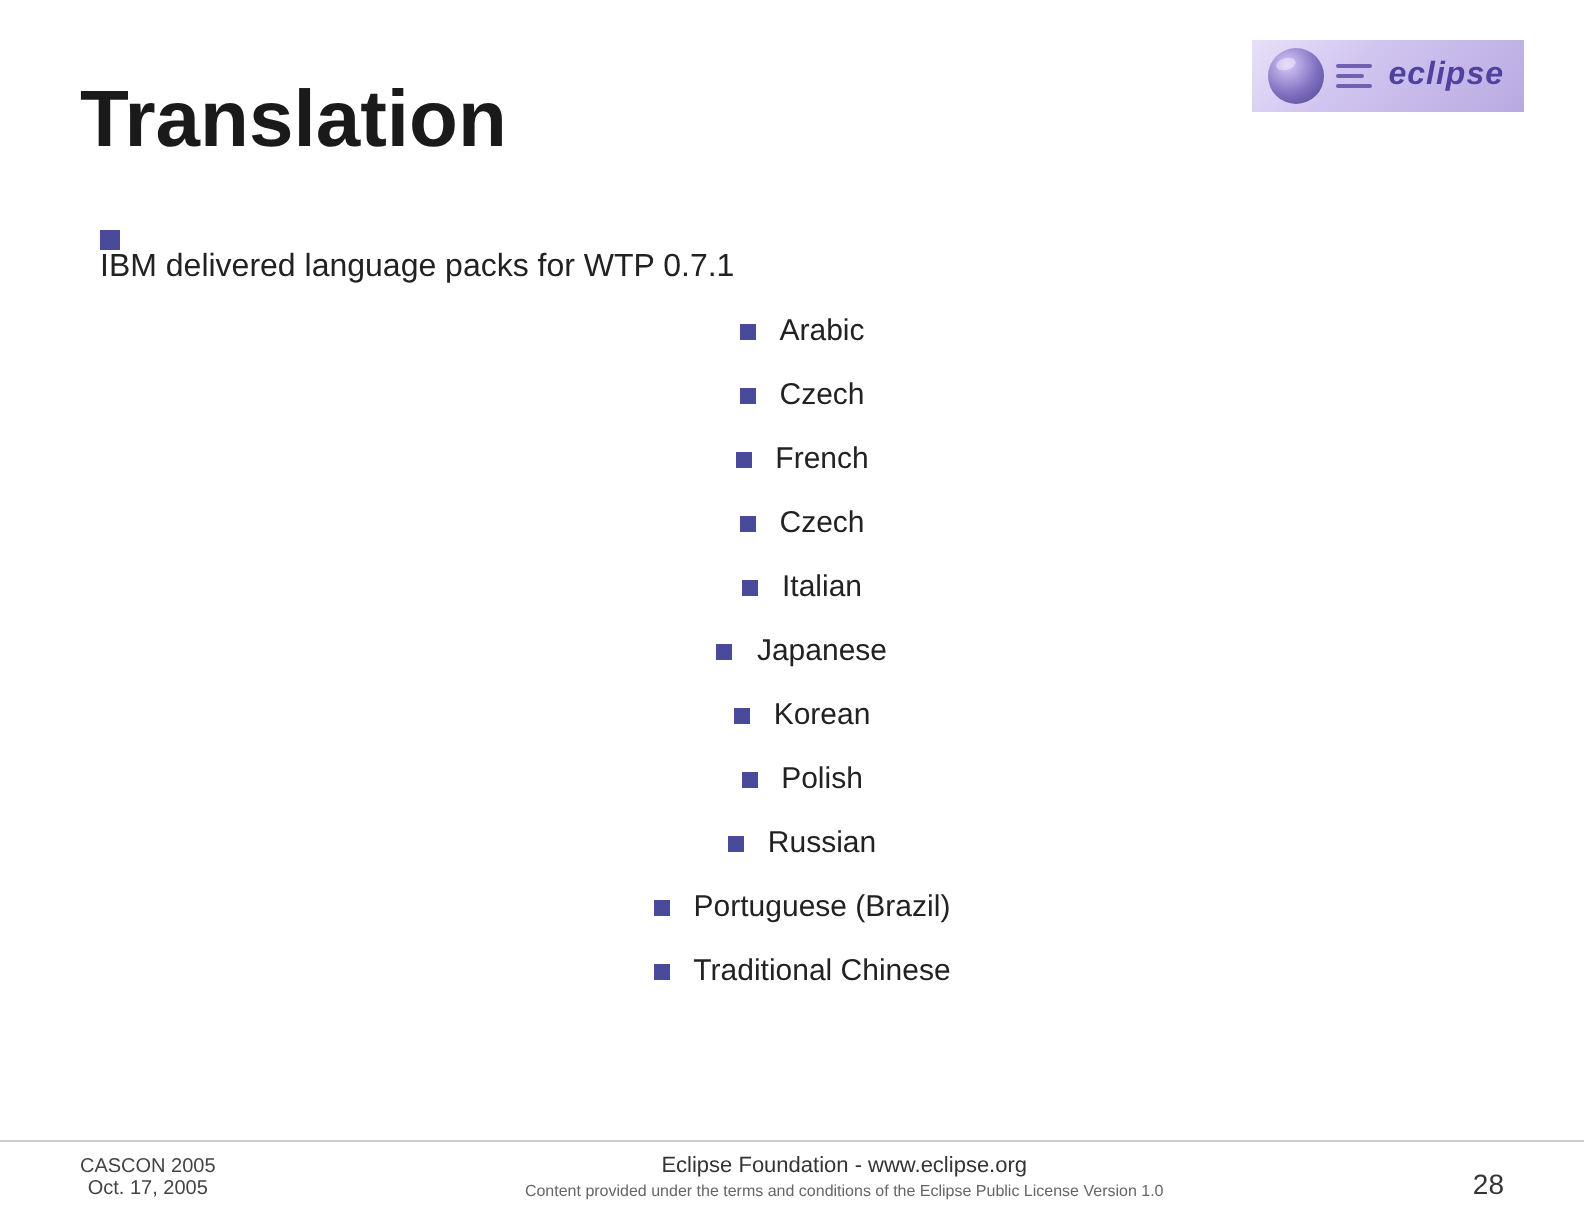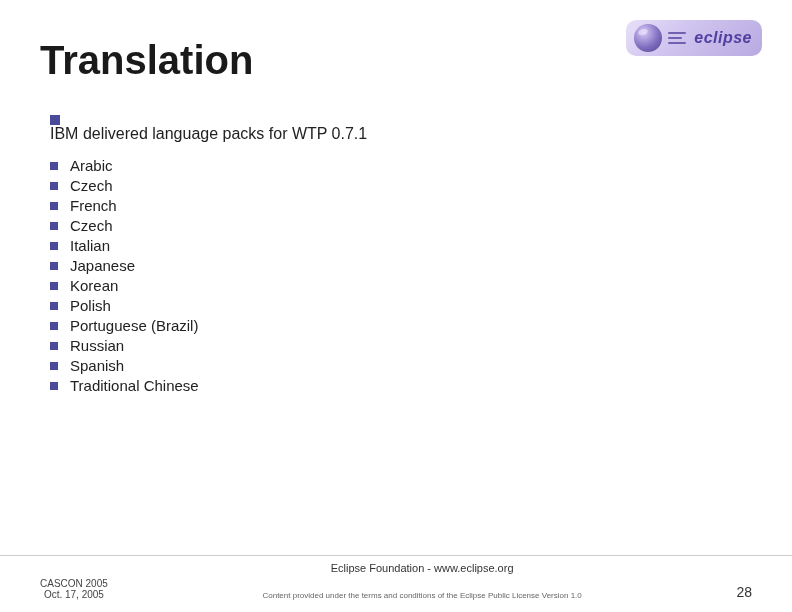--- a/index.html
+++ b/index.html
@@ -59,21 +59,22 @@
 
     .main-text {
       font-size: 16px;
       color: #222222;
     }
 
     .language-list {
       margin-left: 10px;
       display: flex;
       flex-direction: column;
-      gap: 3px;
+      gap: 15px;
+      align-items: center;
     }
 
     .lang-item {
       display: flex;
       align-items: center;
     }
 
     .lang-bullet {
       width: 8px;
       height: 8px;
@@ -108,21 +109,21 @@
 
     .footer-date, .footer-event {
       font-size: 10px;
       color: #444444;
     }
 
     .footer-center {
       display: flex;
       flex-direction: column;
       align-items: center;
-      gap: 17px;
+      gap: 2px;
     }
 
     .footer-url {
       font-size: 11px;
       color: #333333;
     }
 
     .footer-license {
       font-size: 8px;
       color: #666666;
@@ -133,21 +134,21 @@
       font-size: 14px;
       color: #333333;
       font-weight: normal;
     }
 
     
     .logo-container {
       display: flex;
       align-items: center;
       background: linear-gradient(135deg, #e8e0f8 0%, #d0c4f0 40%, #b8aae0 100%);
-      border-radius: 10px;
+      border-radius: 0;
       padding: 4px 10px 4px 8px;
       gap: 6px;
     }
 
     .logo-sphere {
       width: 28px;
       height: 28px;
       background: radial-gradient(circle at 35% 30%, #d8c8f8, #8070c0 55%, #504090);
       border-radius: 50%;
       position: relative;
@@ -231,29 +232,25 @@
       <div class="lang-item">
         <div class="lang-bullet"></div>
         <span class="lang-text">Korean</span>
       </div>
       <div class="lang-item">
         <div class="lang-bullet"></div>
         <span class="lang-text">Polish</span>
       </div>
       <div class="lang-item">
         <div class="lang-bullet"></div>
+        <span class="lang-text">Russian</span>
+      </div>
+      <div class="lang-item">
+        <div class="lang-bullet"></div>
         <span class="lang-text">Portuguese (Brazil)</span>
-      </div>
-      <div class="lang-item">
-        <div class="lang-bullet"></div>
-        <span class="lang-text">Russian</span>
-      </div>
-      <div class="lang-item">
-        <div class="lang-bullet"></div>
-        <span class="lang-text">Spanish</span>
       </div>
       <div class="lang-item">
         <div class="lang-bullet"></div>
         <span class="lang-text">Traditional Chinese</span>
       </div>
     </div>
 
   <div class="footer">
     <div class="footer-left">
       <span class="footer-event">CASCON 2005</span>

